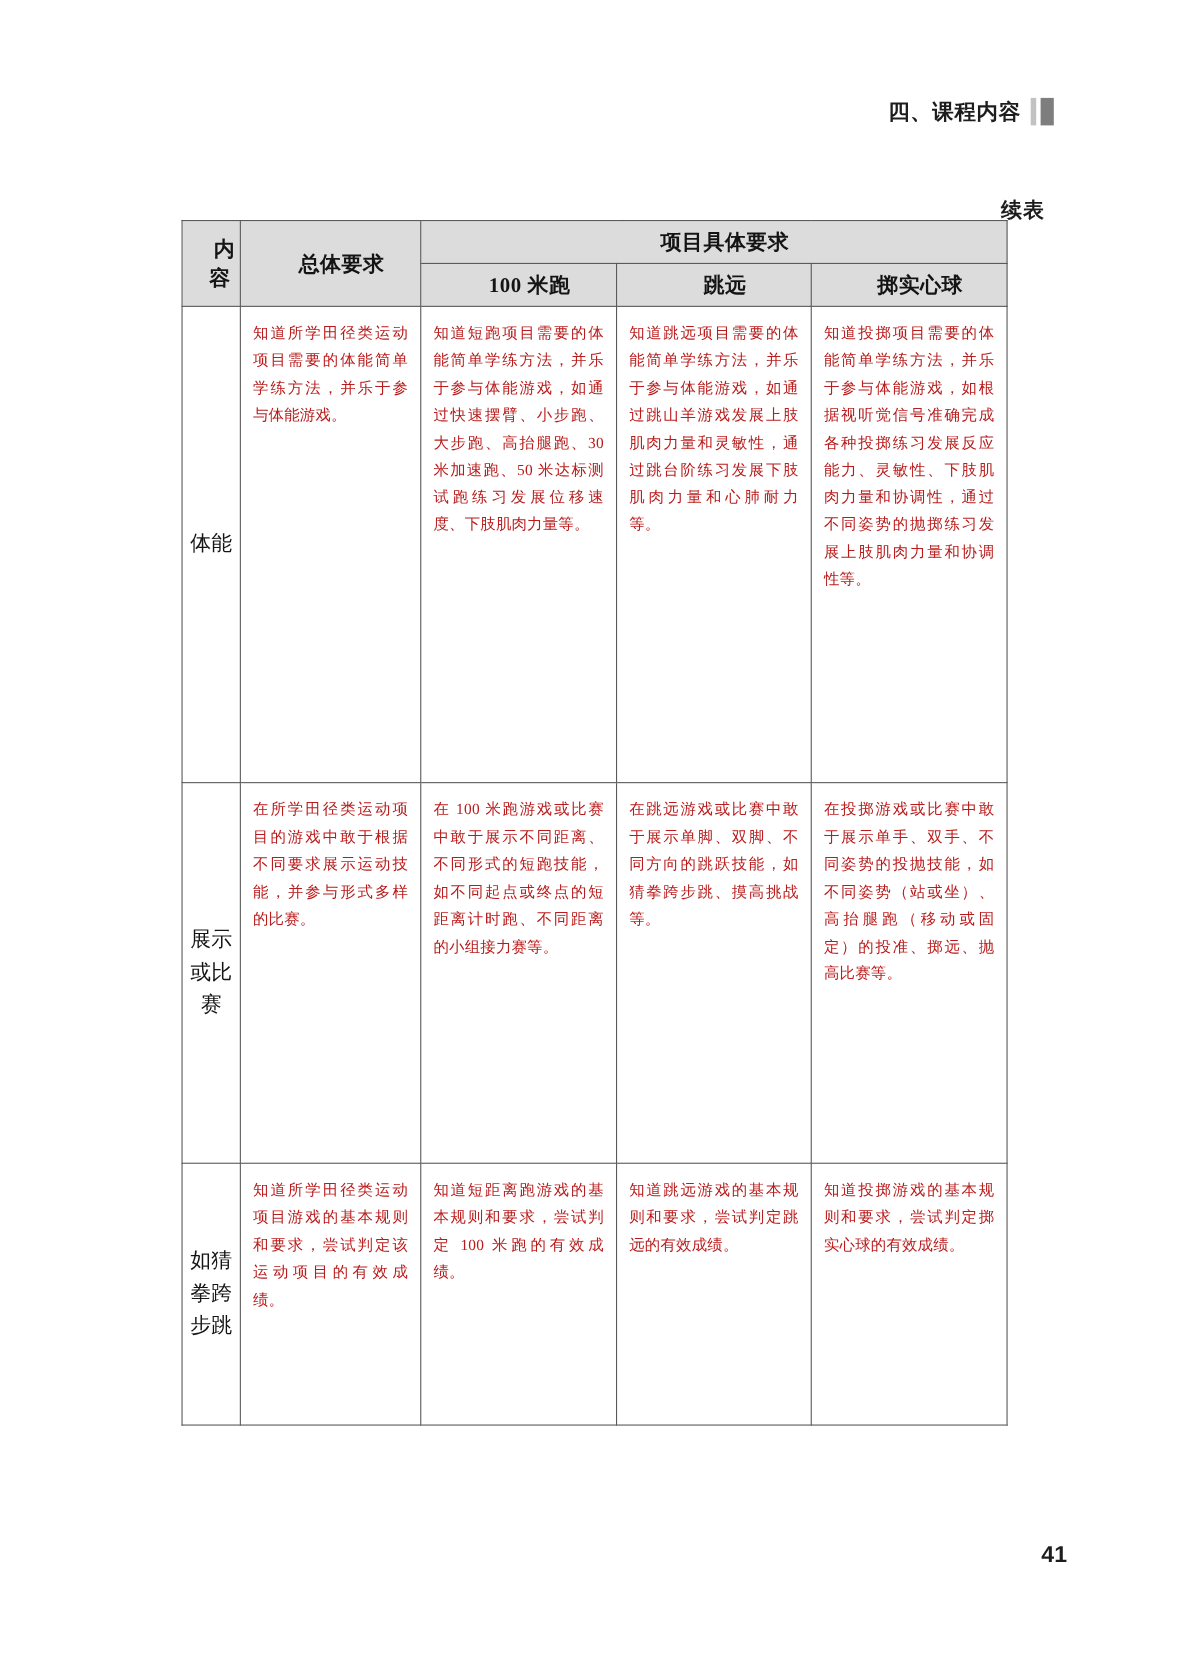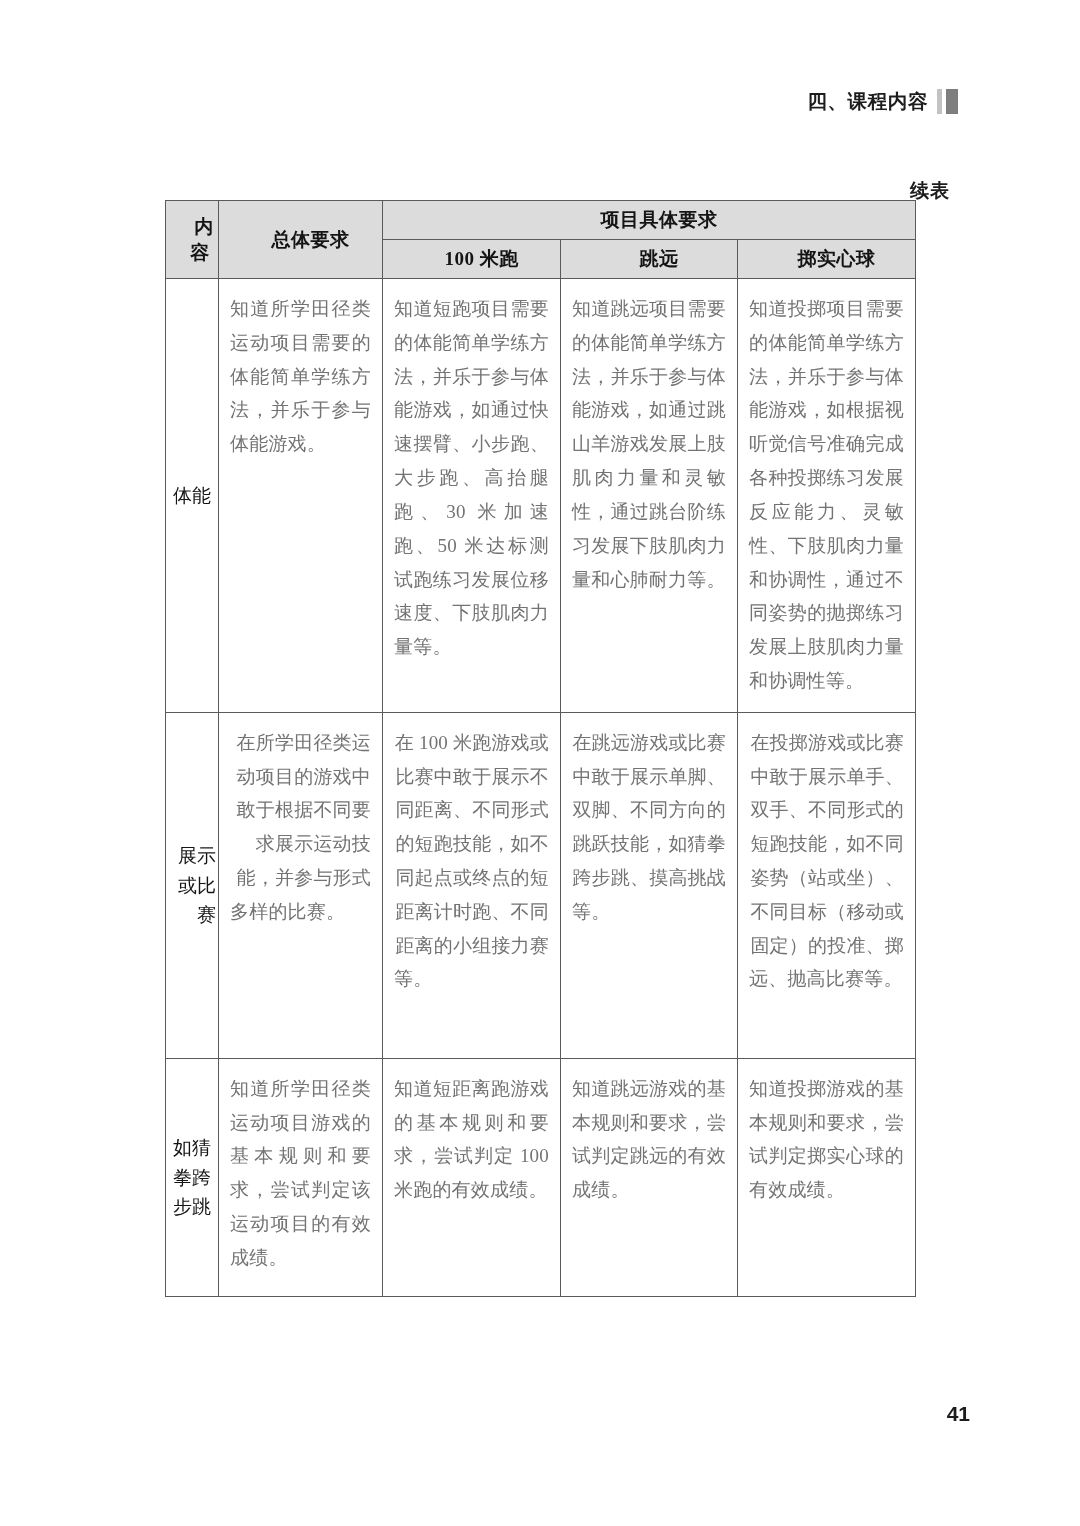--- a/index.html
+++ b/index.html
@@ -108,33 +108,33 @@
   }
   td.row-label .label-inner {
     display: block;
     width: 100%;
     word-break: break-all;
   }
 
   
   td.body-cell {
     padding: 13px 11px 14px 11px;
-    font-size: 19px;
+    font-size: 14px;
     line-height: 1.78;
-    color: #737373;
+    color: #b91c1c;
     text-align: justify;
     text-align-last: left;
     text-justify: inter-character;
     word-break: break-all;
     letter-spacing: 0.2px;
   }
 
   
   tr.row-fitness td   { height: 405px; }
-  tr.row-display td   { height: 318px; text-align: right; }
+  tr.row-display td   { height: 318px; }
   tr.row-rules td     { height: 210px; }
 
   
   .page-number {
     position: absolute;
     right: 110px;
     bottom: 100px;
     font-family: Liberation Sans, sans-serif;
     font-weight: bold;
     font-size: 21px;
@@ -198,21 +198,21 @@
       <td class="body-cell">知道投掷项目需要的体能简单学练方法，并乐于参与体能游戏，如根据视听觉信号准确完成各种投掷练习发展反应能力、灵敏性、下肢肌肉力量和协调性，通过不同姿势的抛掷练习发展上肢肌肉力量和协调性等。</td>
     </tr>
 
     <tr class="row-display">
       <td class="row-label">
         <span class="label-inner">展示或比赛</span>
       </td>
       <td class="body-cell">在所学田径类运动项目的游戏中敢于根据不同要求展示运动技能，并参与形式多样的比赛。</td>
       <td class="body-cell">在 100 米跑游戏或比赛中敢于展示不同距离、不同形式的短跑技能，如不同起点或终点的短距离计时跑、不同距离的小组接力赛等。</td>
       <td class="body-cell">在跳远游戏或比赛中敢于展示单脚、双脚、不同方向的跳跃技能，如猜拳跨步跳、摸高挑战等。</td>
-      <td class="body-cell">在投掷游戏或比赛中敢于展示单手、双手、不同形式的短跑技能，如不同姿势（站或坐）、不同目标（移动或固定）的投准、掷远、抛高比赛等。</td>
+      <td class="body-cell">在投掷游戏或比赛中敢于展示单手、双手、不同姿势的投抛技能，如不同姿势（站或坐）、高抬腿跑（移动或固定）的投准、掷远、抛高比赛等。</td>
     </tr>
 
     <tr class="row-rules">
       <td class="row-label">
         <span class="label-inner">如猜拳跨步跳</span>
       </td>
       <td class="body-cell">知道所学田径类运动项目游戏的基本规则和要求，尝试判定该运动项目的有效成绩。</td>
       <td class="body-cell">知道短距离跑游戏的基本规则和要求，尝试判定 100 米跑的有效成绩。</td>
       <td class="body-cell">知道跳远游戏的基本规则和要求，尝试判定跳远的有效成绩。</td>
       <td class="body-cell">知道投掷游戏的基本规则和要求，尝试判定掷实心球的有效成绩。</td>

